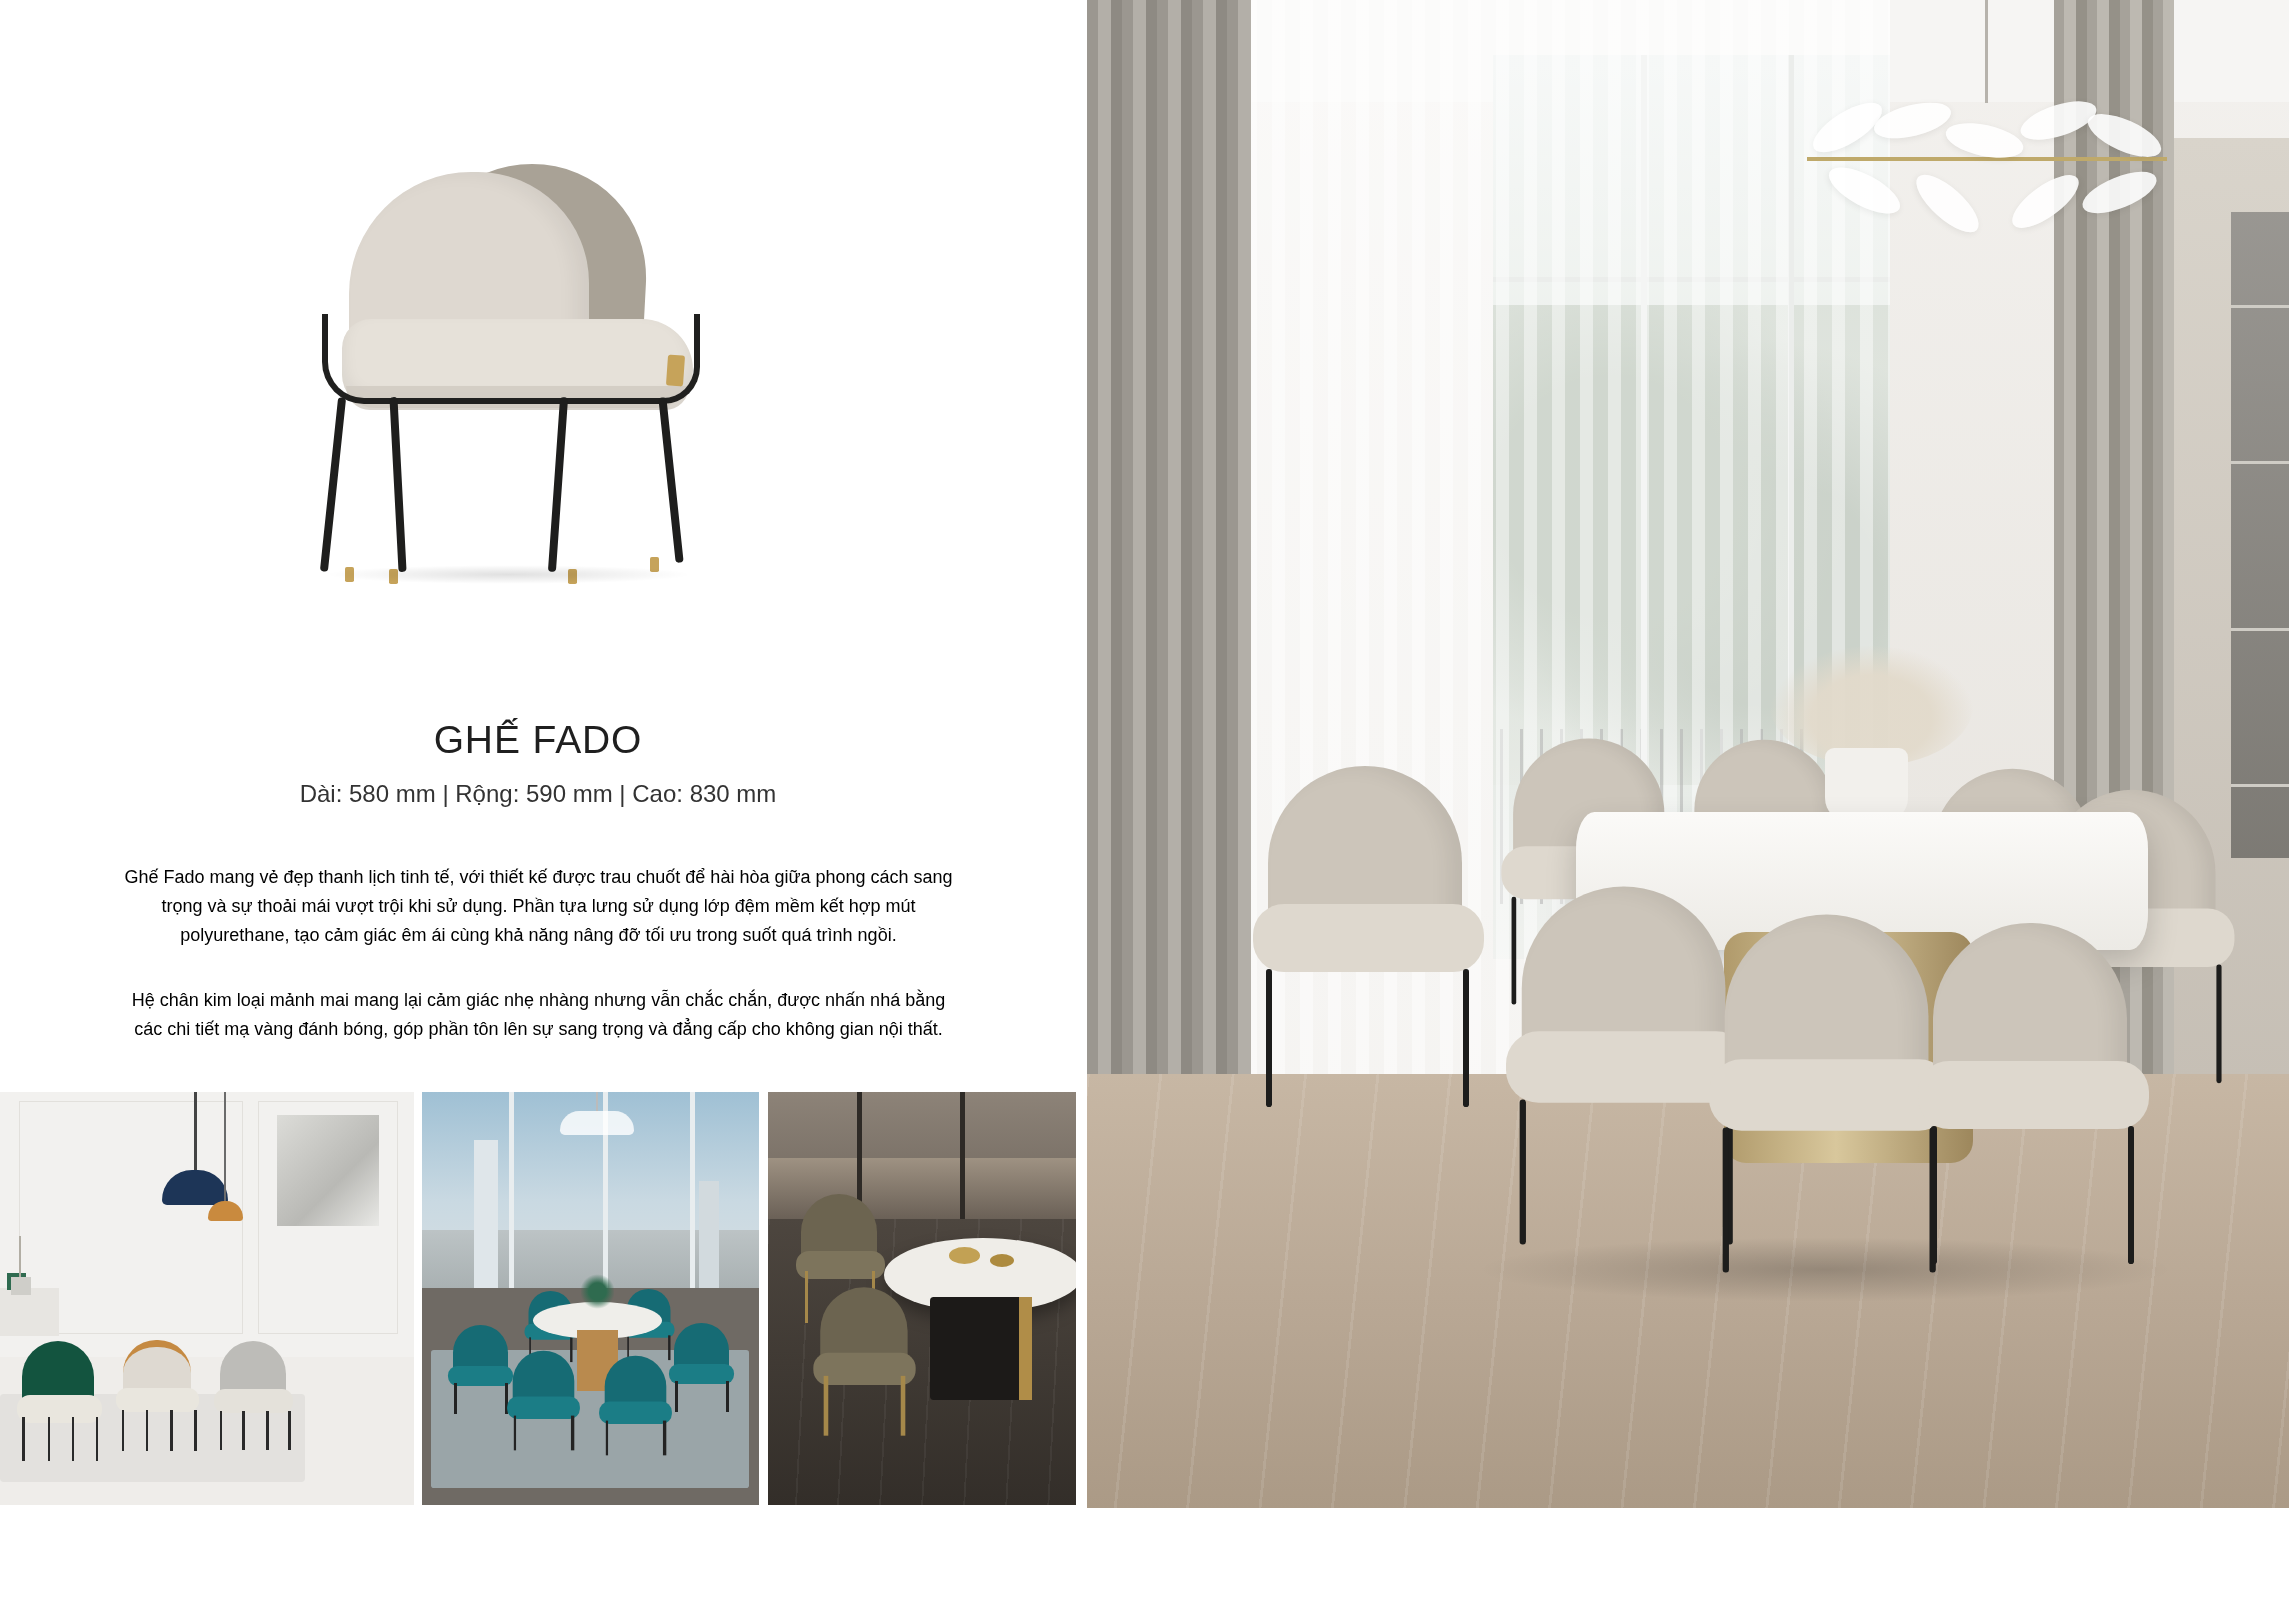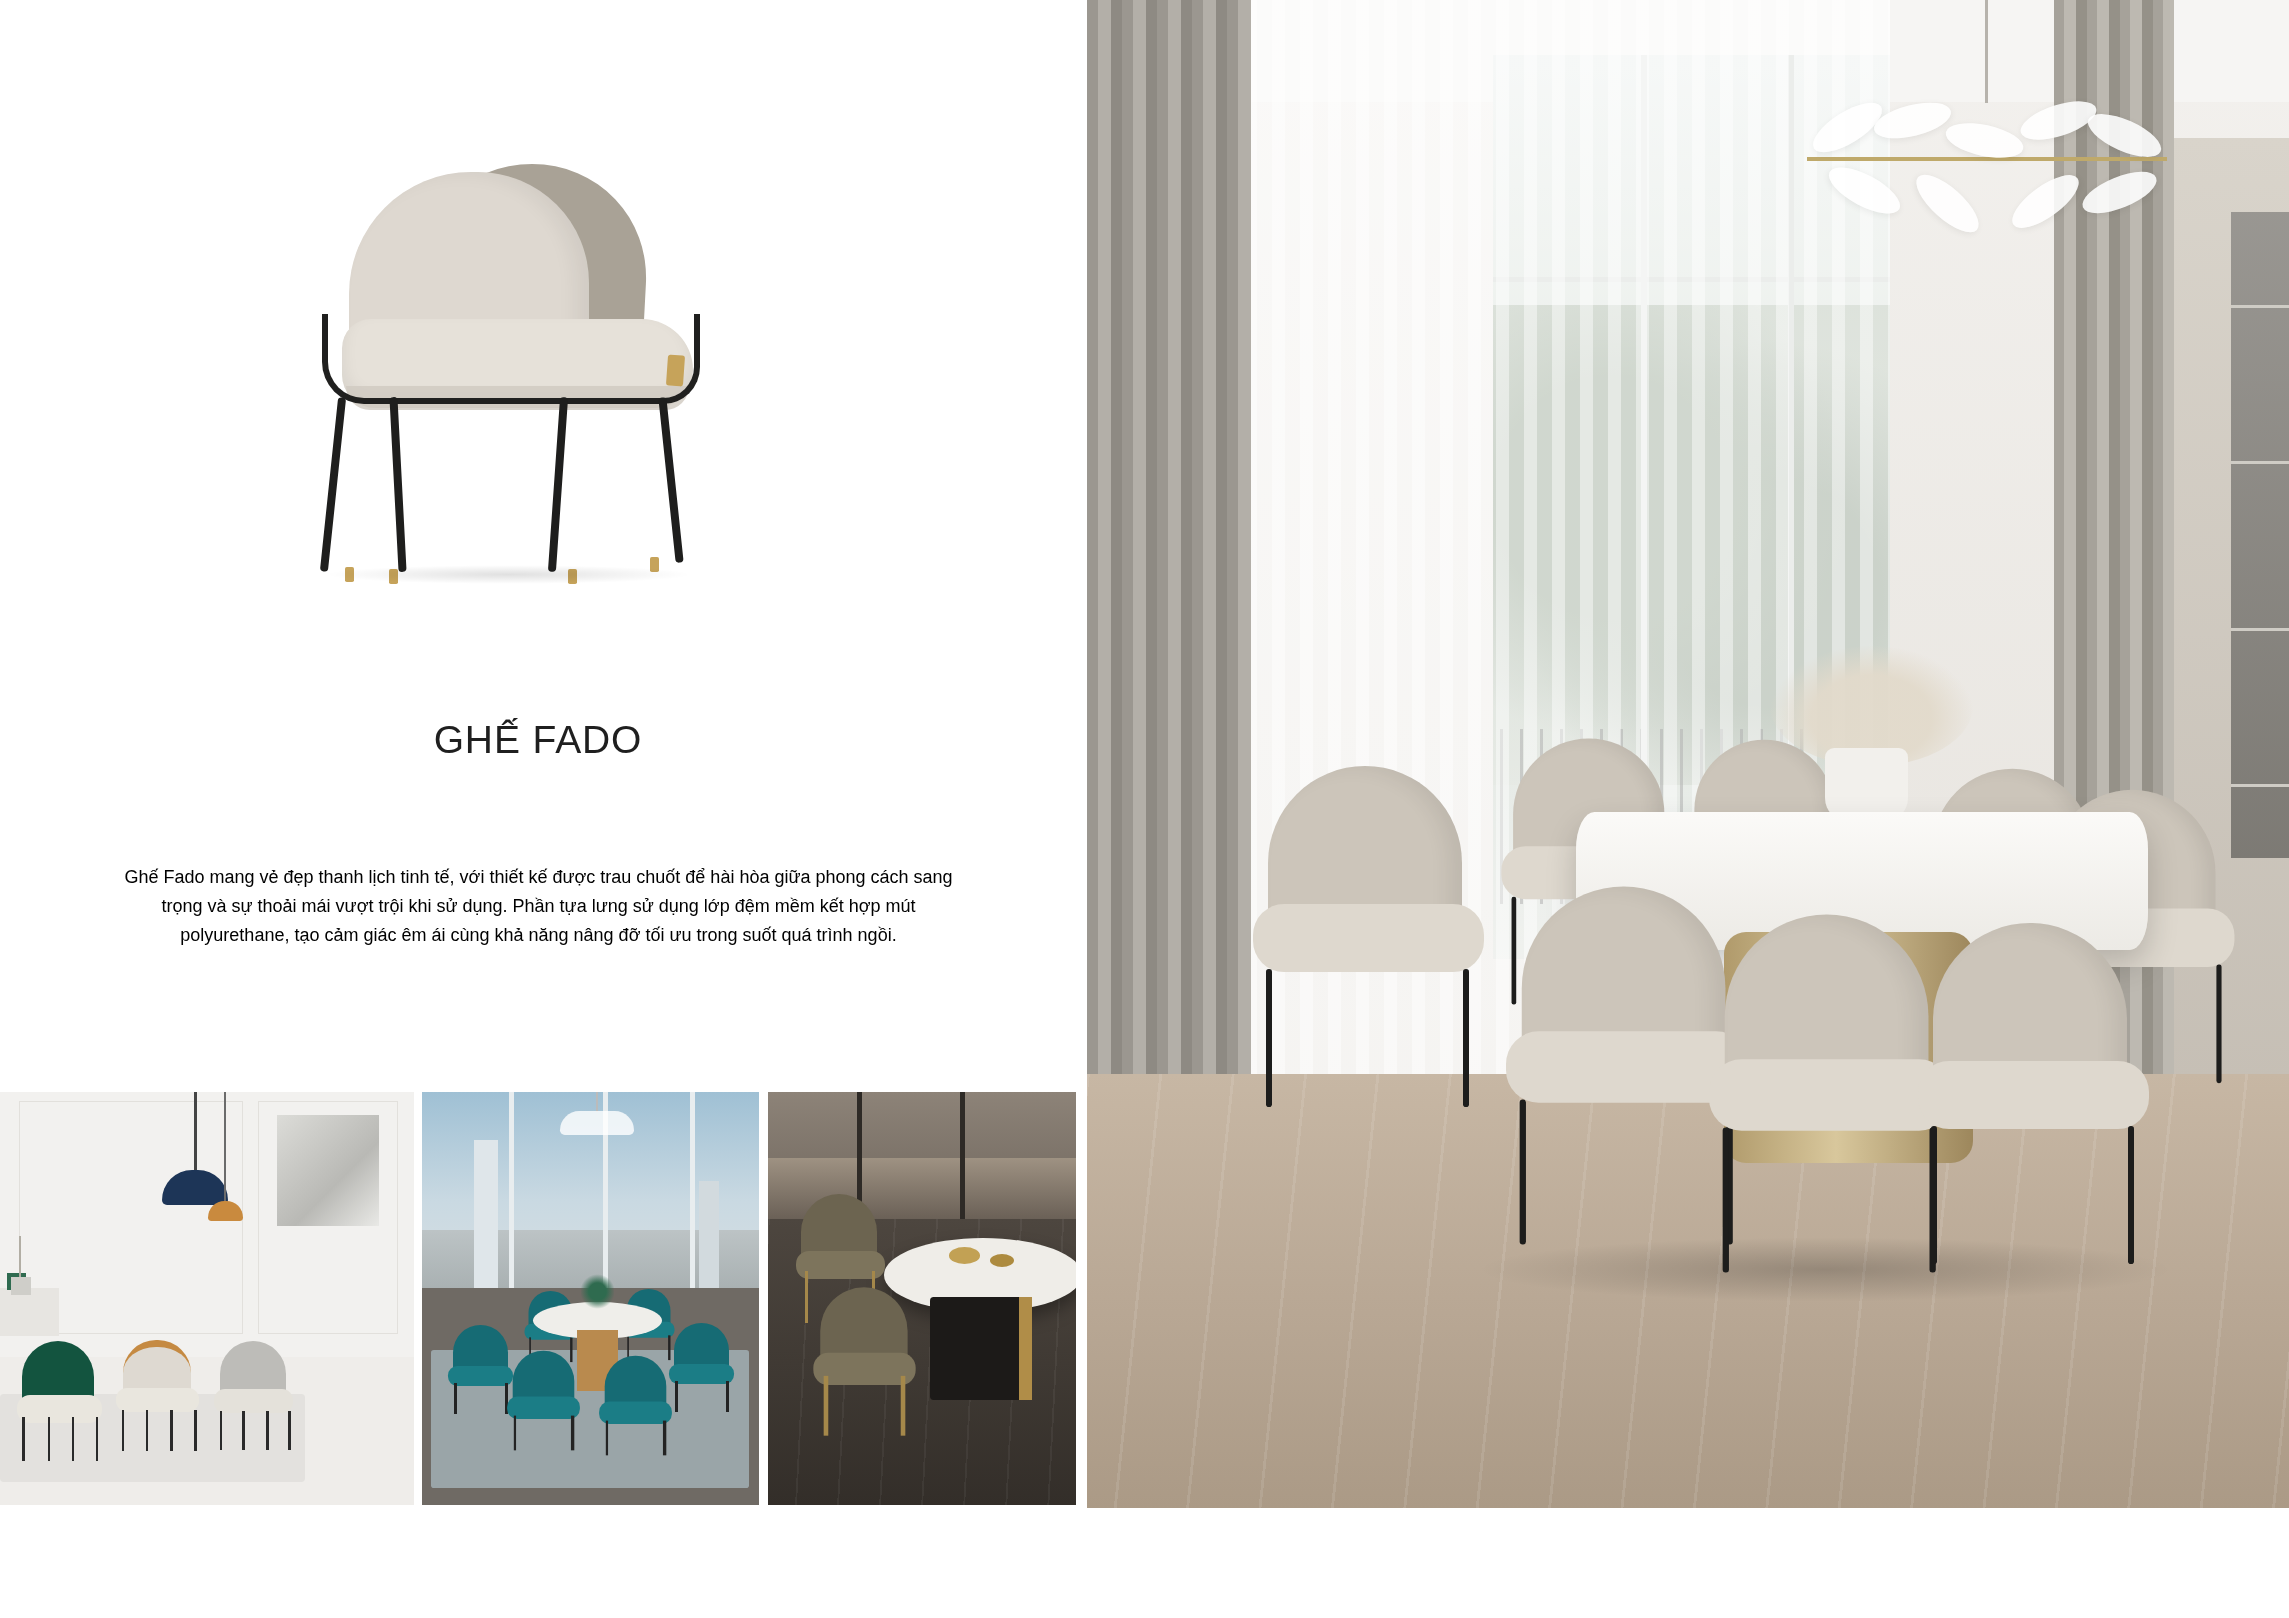--- a/index.html
+++ b/index.html
@@ -397,22 +397,24 @@
         <div class="leg l4"></div>
         <div class="foot f1"></div>
         <div class="foot f2"></div>
         <div class="foot f3"></div>
         <div class="foot f4"></div>
         <div class="floor-shadow"></div>
       </div>
     </div>
 
     <div class="product-title">GHẾ FADO</div>
+    <div class="product-dims">Dài: 580 mm | Rộng: 590 mm | Cao: 830 mm</div>
 
     <div class="desc p1">Ghế Fado mang vẻ đẹp thanh lịch tinh tế, với thiết kế được trau chuốt để hài hòa giữa phong cách sang trọng và sự thoải mái vượt trội khi sử dụng. Phần tựa lưng sử dụng lớp đệm mềm kết hợp mút polyurethane, tạo cảm giác êm ái cùng khả năng nâng đỡ tối ưu trong suốt quá trình ngồi.</div>
+    <div class="desc p2">Hệ chân kim loại mảnh mai mang lại cảm giác nhẹ nhàng nhưng vẫn chắc chắn, được nhấn nhá bằng các chi tiết mạ vàng đánh bóng, góp phần tôn lên sự sang trọng và đẳng cấp cho không gian nội thất.</div>
 
     <div class="thumbs">
 
       <div class="thumb t1">
         <div class="t1-bg"></div>
         <div class="t1-wallpanel"></div>
         <div class="t1-wallpanel2"></div>
         <div class="t1-art"></div>
         <div class="t1-floor"></div>
         <div class="t1-rug"></div>

